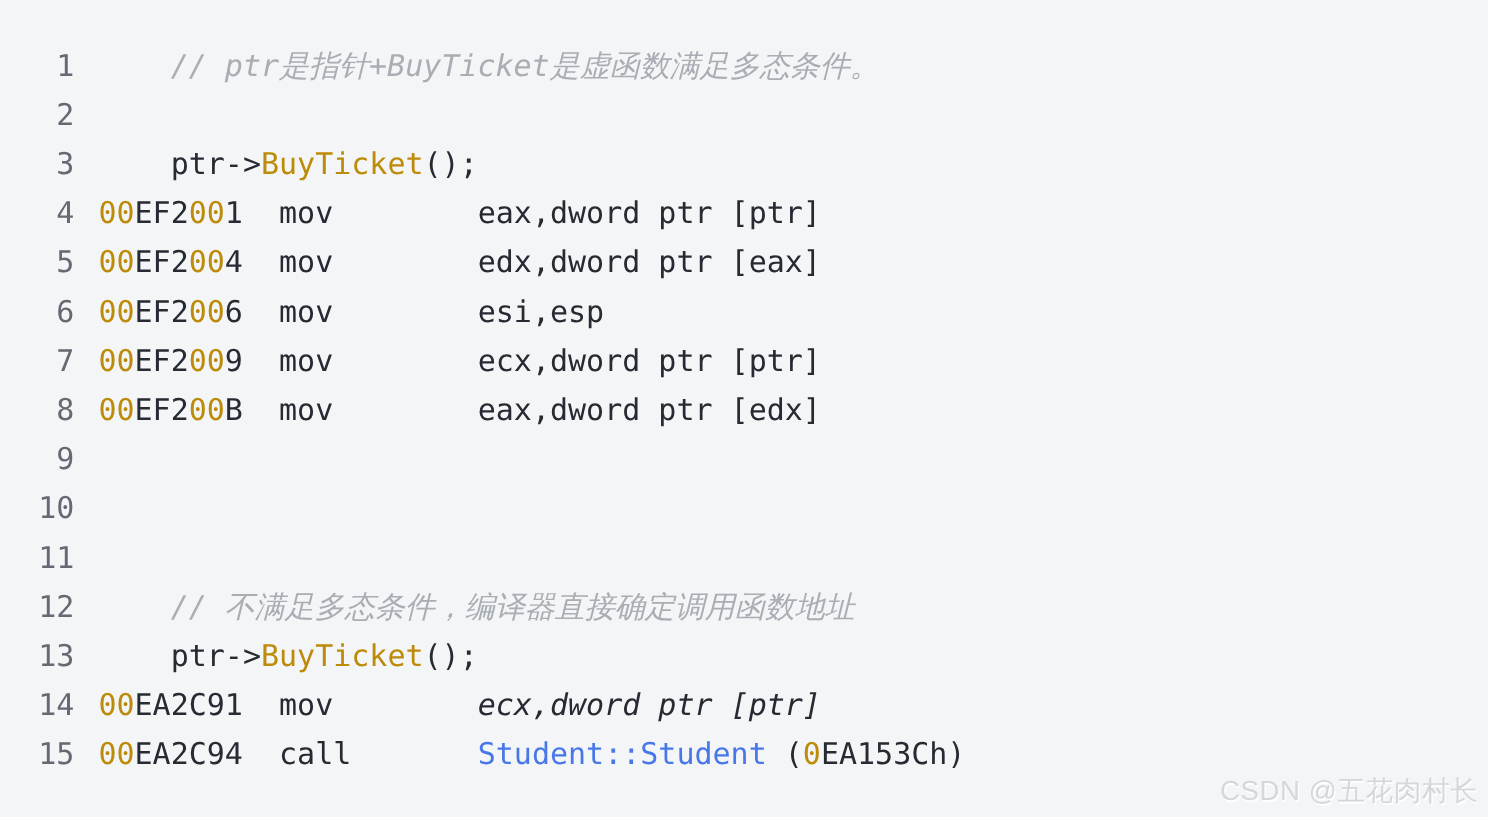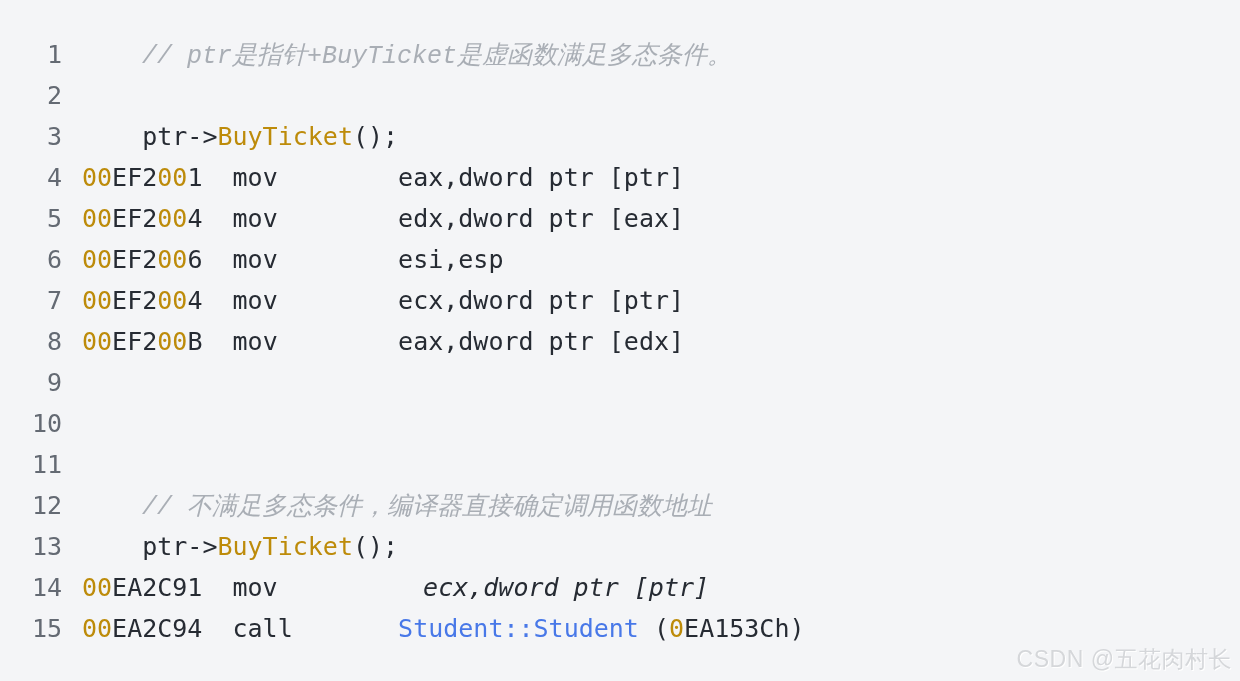--- a/index.html
+++ b/index.html
@@ -29,25 +29,24 @@
     flex: 0 0 62px;
     text-align: right;
     color: var(--line_number, #646a73);
     user-select: none;
   }
   .content {
     margin-left: 20px;
     white-space: pre;
   }
   .seg-plain  { color: var(--plain, #262b33); }
-  .seg-plain-italic { color: var(--plain, #262b33); font-style: italic; margin-left: 25px; }
+  .seg-plain-italic { color: var(--plain, #262b33); font-style: italic; }
   .seg-comment {
     color: var(--comment, #a9aeb5);
     font-style: italic;
-    font-family: Liberation Mono, monospace;
   }
   .seg-gold { color: var(--gold, #bd8b0a); }
   .seg-blue { color: var(--blue, #4878e8); }
   .watermark {
     position: absolute;
     right: 8px;
     bottom: 6px;
     font-family: "Liberation Sans", sans-serif;
     font-size: 23px;
     color: var(--watermark, #d5d7da);
@@ -59,21 +58,21 @@
 <body style="background: rgb(244, 245, 247);">
 
 <div class="code-block">
   <div>
       <div class="line"><span class="gutter">1</span><span class="content"><span class="seg-comment">    // ptr是指针+BuyTicket是虚函数满足多态条件。</span></span></div>
       <div class="line"><span class="gutter">2</span></div>
       <div class="line"><span class="gutter">3</span><span class="content"><span class="seg-plain">    ptr-&gt;</span><span class="seg-gold">BuyTicket</span><span class="seg-plain">();</span></span></div>
       <div class="line"><span class="gutter">4</span><span class="content"><span class="seg-gold">00</span><span class="seg-plain">EF2</span><span class="seg-gold">00</span><span class="seg-plain">1  mov        eax,dword ptr [ptr]</span></span></div>
       <div class="line"><span class="gutter">5</span><span class="content"><span class="seg-gold">00</span><span class="seg-plain">EF2</span><span class="seg-gold">00</span><span class="seg-plain">4  mov        edx,dword ptr [eax]</span></span></div>
       <div class="line"><span class="gutter">6</span><span class="content"><span class="seg-gold">00</span><span class="seg-plain">EF2</span><span class="seg-gold">00</span><span class="seg-plain">6  mov        esi,esp</span></span></div>
-      <div class="line"><span class="gutter">7</span><span class="content"><span class="seg-gold">00</span><span class="seg-plain">EF2</span><span class="seg-gold">00</span><span class="seg-plain">4  mov        ecx,dword ptr [ptr]</span></span></div>
+      <div class="line"><span class="gutter">7</span><span class="content"><span class="seg-gold">00</span><span class="seg-plain">EF2</span><span class="seg-gold">00</span><span class="seg-plain">9  mov        ecx,dword ptr [ptr]</span></span></div>
       <div class="line"><span class="gutter">8</span><span class="content"><span class="seg-gold">00</span><span class="seg-plain">EF2</span><span class="seg-gold">00</span><span class="seg-plain">B  mov        eax,dword ptr [edx]</span></span></div>
       <div class="line"><span class="gutter">9</span></div>
       <div class="line"><span class="gutter">10</span><span class="content"></span></div>
       <div class="line"><span class="gutter">11</span></div>
       <div class="line"><span class="gutter">12</span><span class="content"><span class="seg-comment">    // 不满足多态条件，编译器直接确定调用函数地址</span></span></div>
       <div class="line"><span class="gutter">13</span><span class="content"><span class="seg-plain">    ptr-&gt;</span><span class="seg-gold">BuyTicket</span><span class="seg-plain">();</span></span></div>
       <div class="line"><span class="gutter">14</span><span class="content"><span class="seg-gold">00</span><span class="seg-plain">EA2C91  mov        </span><span class="seg-plain-italic">ecx,dword ptr [ptr]</span></span></div>
       <div class="line"><span class="gutter">15</span><span class="content"><span class="seg-gold">00</span><span class="seg-plain">EA2C94  call       </span><span class="seg-blue">Student::Student</span><span class="seg-plain"> (</span><span class="seg-gold">0</span><span class="seg-plain">EA153Ch)</span></span></div>
     </div>
 </div>

